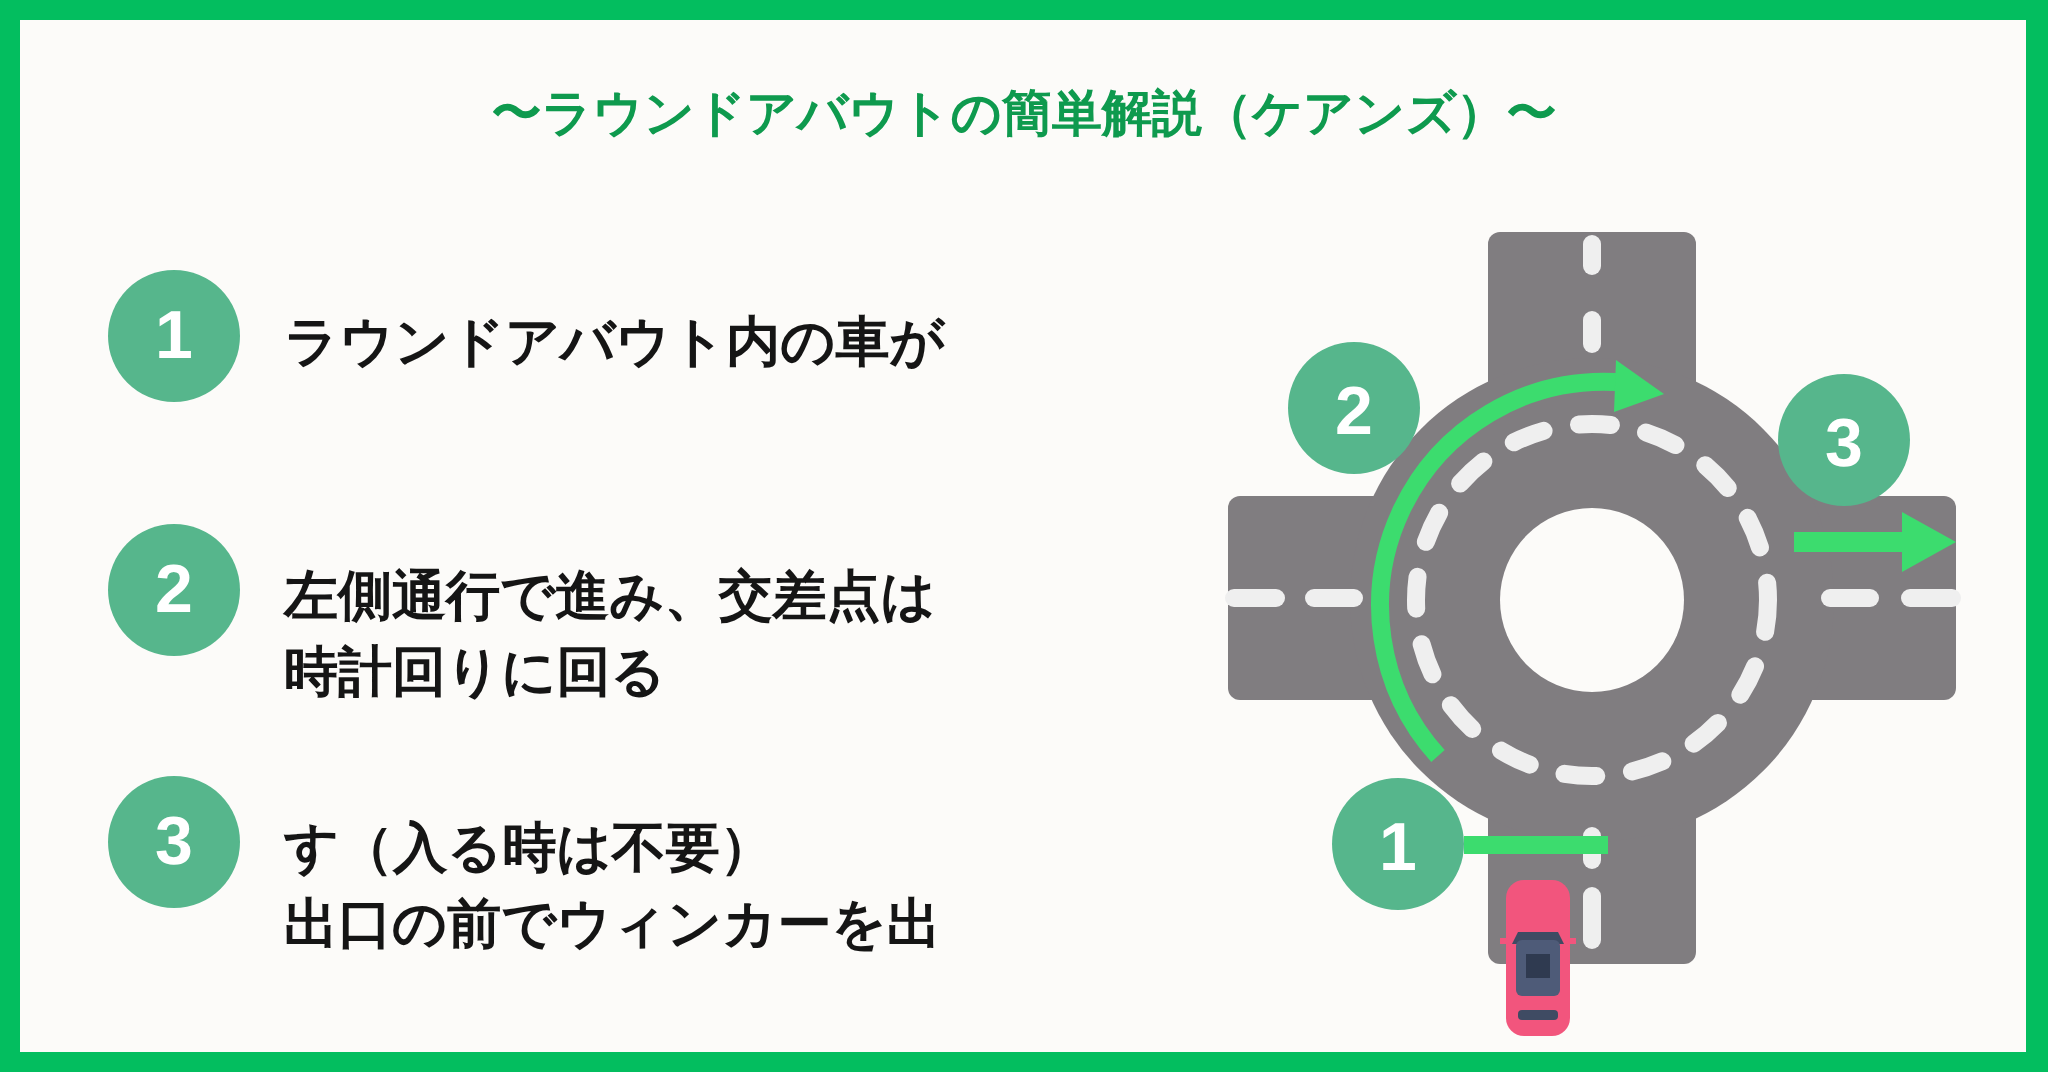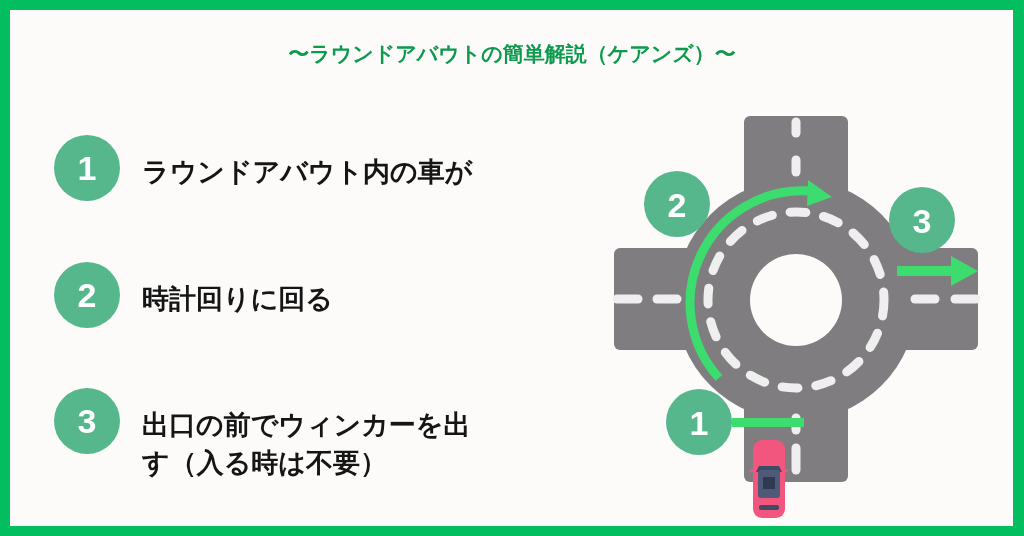--- a/index.html
+++ b/index.html
@@ -9,21 +9,21 @@
     font-family: "DejaVu Sans", "Liberation Sans", sans-serif;
     position: relative;
   }
   .frame {
     position: absolute; left: 10px; top: 10px; width: 1003px; height: 516px;
     background: #FCFBF9;
   }
   .title {
     position: absolute; left: 0; top: 0; width: 1024px;
     top: 40px; text-align: center;
-    font-size: 21px; font-weight: bold; color: #0E9A4E;
+    font-size: 25px; font-weight: bold; color: #0E9A4E;
     letter-spacing: 0px;
   }
   .step {
     position: absolute; left: 54px; width: 500px; height: 70px;
   }
   .step .badge {
     position: absolute; left: 0; top: 0;
     width: 66px; height: 66px; border-radius: 50%;
     background: #56B68C; color: #fff;
     font-size: 34px; font-weight: bold;
@@ -48,29 +48,30 @@
 <div class="step" style="top:135px;">
   <div class="badge">1</div>
   <div class="text">
     <div>ラウンドアバウト内の車が</div>
   </div>
 </div>
 
 <div class="step" style="top:262px;">
   <div class="badge">2</div>
   <div class="text">
+    <div>左側通行で進み、交差点は</div>
     <div>時計回りに回る</div>
   </div>
 </div>
 
 <div class="step" style="top:388px;">
   <div class="badge">3</div>
   <div class="text">
+    <div>す（入る時は不要）</div>
     <div>出口の前でウィンカーを出</div>
-    <div>す（入る時は不要）</div>
   </div>
 </div>
 
 <svg class="diagram" width="1024" height="536" viewBox="0 0 1024 536">
   <defs>
     <clipPath id="frameclip">
         <rect x="10" y="10" width="1003" height="516"></rect>
       </clipPath>
   </defs>
   <g clip-path="url(#frameclip)">

